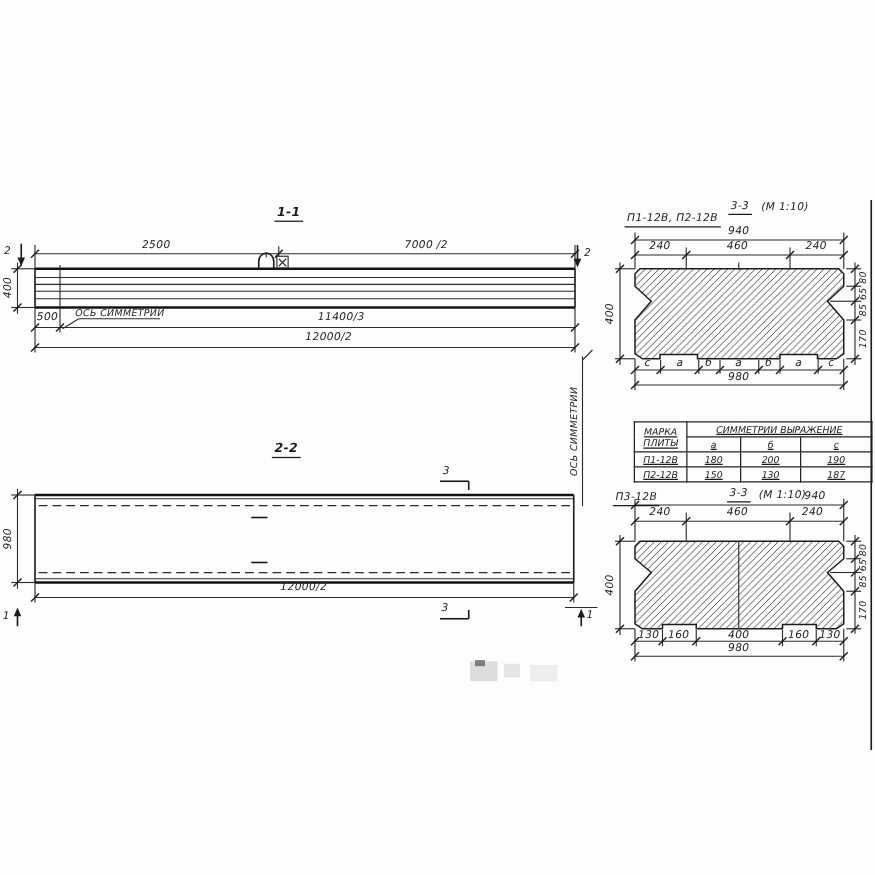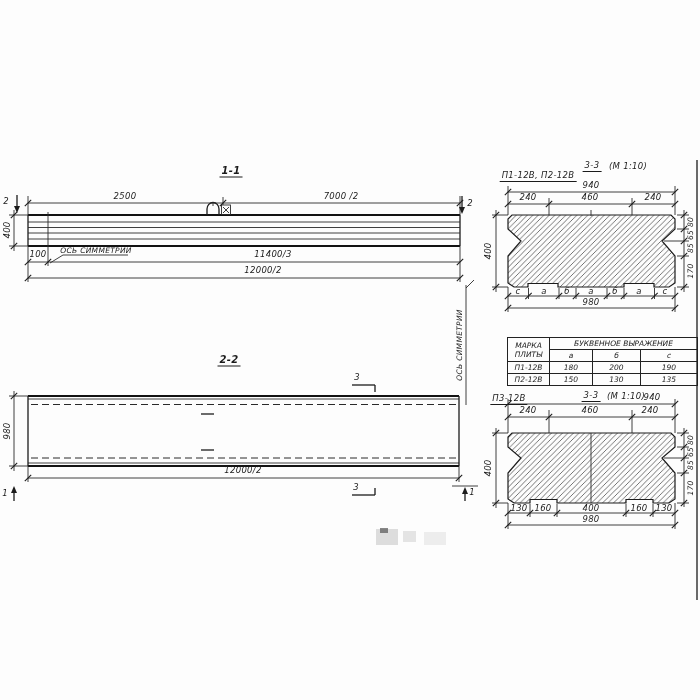--- a/index.html
+++ b/index.html
@@ -7,21 +7,21 @@
         font-family:"DejaVu Sans",sans-serif;}
   svg{position:absolute;left:0;top:0;}
   .lbl{position:absolute;transform:translate(-50%,-50%);font:italic 8.5px "DejaVu Sans",sans-serif;
        color:#1b1b1b;white-space:nowrap;letter-spacing:.3px;}
   .lbl.v{transform:translate(-50%,-50%) rotate(-90deg);}
   .lbl.ul{border-bottom:1px solid #1b1b1b;padding:0 2px 1px 2px;}
   .lbl.title{font-size:10px;font-weight:bold;}
   .lbl.small{font-size:7.5px;}
   .spec{position:absolute;left:507px;top:337px;border-collapse:collapse;table-layout:fixed;}
   .spec td{border:1px solid #222;font:italic 7.5px "DejaVu Sans",sans-serif;color:#1b1b1b;
-           text-align:center;vertical-align:middle;padding:1px 1px;line-height:1.2;}
+           text-align:center;vertical-align:middle;padding:1px 1px;line-height:1.2;text-decoration:underline;}
   .spec .w1{width:39px;} .spec .w2{width:40px;} .spec .w3{width:45px;} .spec .w4{width:54px;}
   .spec .hr{height:12px;} .spec .dr{height:11px;}
   .artifact{position:absolute;}
   line,path,polyline{stroke-linecap:butt;}
   .thin{stroke:#2a2a2a;stroke-width:0.9;fill:none;}
   .med{stroke:#1c1c1c;stroke-width:1.3;fill:none;}
   .thick{stroke:#121212;stroke-width:2;fill:none;}
   .dash{stroke:#2a2a2a;stroke-width:1;fill:none;stroke-dasharray:7 4;}
   .ticks line{stroke:#1c1c1c;stroke-width:1.1;}
   .arr{fill:#1c1c1c;stroke:none;}
@@ -269,21 +269,21 @@
         <line x1="671.8" y1="528.2" x2="678.2" y2="521.8"></line>
       </g>
 </svg>
 
 <span class="lbl title ul" style="left:231px;top:171px">1-1</span>
 <span class="lbl" style="left:125px;top:196px">2500</span>
 <span class="lbl" style="left:341px;top:196px">7000 /2</span>
 <span class="lbl" style="left:6px;top:201px">2</span>
 <span class="lbl" style="left:470px;top:203px">2</span>
 <span class="lbl v" style="left:7px;top:230px">400</span>
-<span class="lbl" style="left:38px;top:254px">100</span>
+<span class="lbl" style="left:38px;top:254px">500</span>
 <span class="lbl small" style="left:96px;top:250px">ОСЬ СИММЕТРИИ</span>
 <span class="lbl" style="left:273px;top:254px">11400/3</span>
 <span class="lbl" style="left:263px;top:270px">12000/2</span>
 
 <span class="lbl title ul" style="left:229px;top:360px">2-2</span>
 <span class="lbl" style="left:357px;top:377px">3</span>
 <span class="lbl" style="left:356px;top:487px">3</span>
 <span class="lbl v" style="left:7px;top:431px">980</span>
 <span class="lbl" style="left:243px;top:470px">12000/2</span>
 <span class="lbl" style="left:5px;top:493px">1</span>
@@ -308,38 +308,38 @@
 <span class="lbl" style="left:591px;top:291px">а</span>
 <span class="lbl" style="left:615px;top:291px">б</span>
 <span class="lbl" style="left:639px;top:291px">а</span>
 <span class="lbl" style="left:665px;top:291px">с</span>
 <span class="lbl" style="left:591px;top:302px">980</span>
 
 <table class="spec">
   <tbody>
         <tr class="hr">
     <td class="w1" rowspan="2">МАРКА ПЛИТЫ</td>
-    <td colspan="3">БУКВЕННОЕ ВЫРАЖЕНИЕ</td>
+    <td colspan="3">СИММЕТРИИ ВЫРАЖЕНИЕ</td>
   </tr>
   <tr class="dr">
     <td class="w2">а</td>
     <td class="w3">б</td>
     <td class="w4">с</td>
   </tr>
   <tr class="dr">
     <td>П1-12В</td>
     <td>180</td>
     <td>200</td>
     <td>190</td>
   </tr>
   <tr class="dr">
     <td>П2-12В</td>
     <td>150</td>
     <td>130</td>
-    <td>135</td>
+    <td>187</td>
   </tr>
 </tbody>
     </table>
 
 <span class="lbl ul" style="left:509px;top:399px">П3-12В</span>
 <span class="lbl ul" style="left:591px;top:396px">3-3</span>
 <span class="lbl" style="left:626px;top:396px">(М 1:10)</span>
 <span class="lbl" style="left:652px;top:397px">940</span>
 <span class="lbl" style="left:528px;top:410px">240</span>
 <span class="lbl" style="left:590px;top:410px">460</span>

